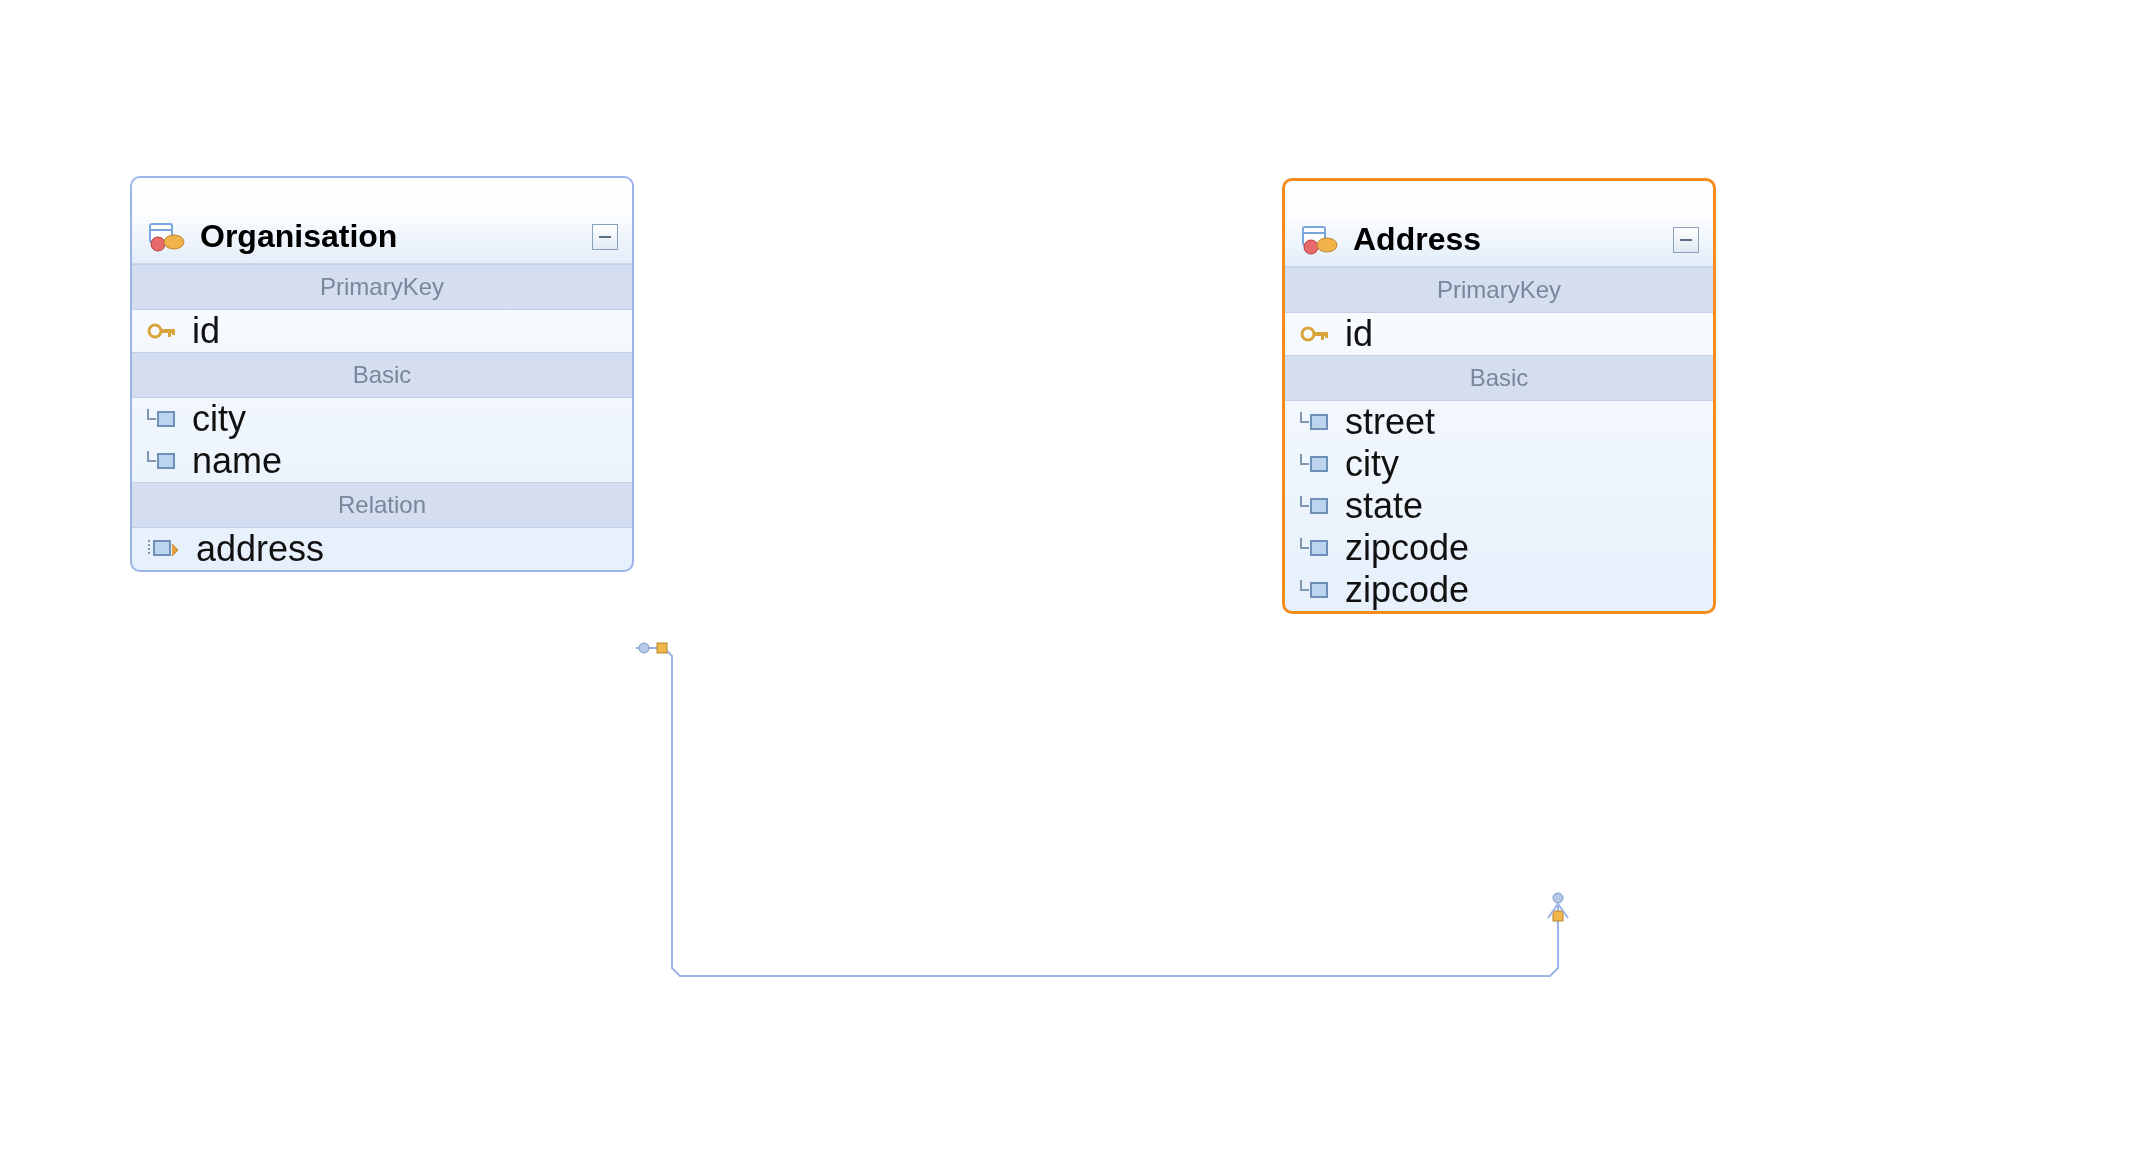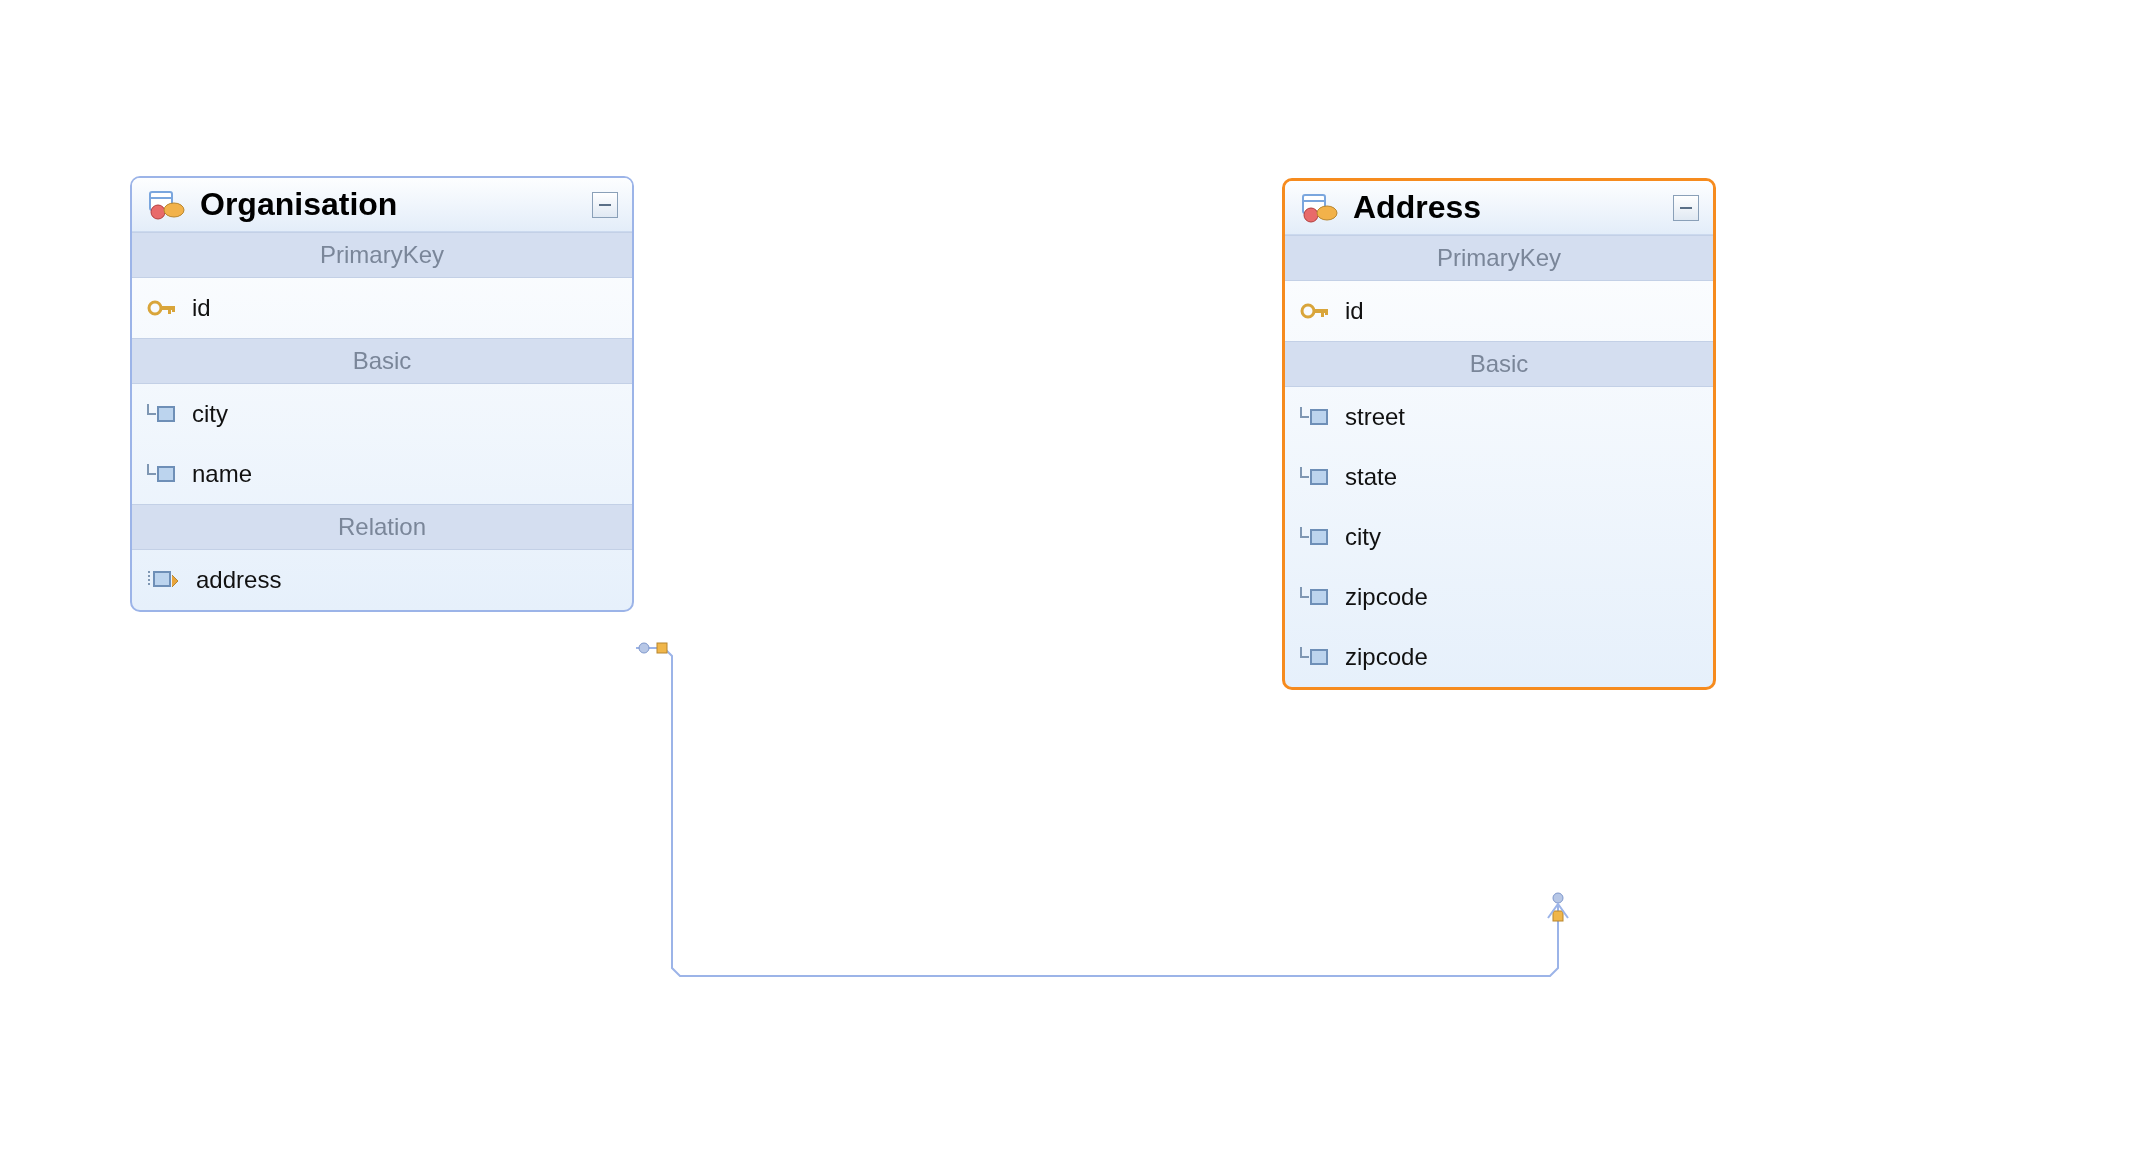--- a/index.html
+++ b/index.html
@@ -12,20 +12,21 @@
   background: linear-gradient(to bottom, #ffffff, #e6f0fb);
 }
 .entity.normal { border: 2px solid #9cb4e8; }
 .entity.selected { border: 3px solid #f68b1e; }
 .entity-header {
   display: flex;
   align-items: center;
   padding: 8px 14px;
   background: linear-gradient(to bottom, #fdfeff, #e3edf9);
   border-bottom: 1px solid #cbd9ee;
+  margin-top: 32px;
 }
 .entity-title {
   flex: 1;
   font-size: 32px;
   font-weight: bold;
   color: #000;
   padding-left: 14px;
 }
 .collapse-btn {
   width: 26px; height: 26px;
@@ -41,22 +42,22 @@
   color: #7a8699;
   text-align: center;
   font-size: 24px;
   padding: 8px 0;
   border-top: 1px solid #c3d0e6;
   border-bottom: 1px solid #c3d0e6;
 }
 .row {
   display: flex;
   align-items: center;
-  padding: 16px 14px;
-  font-size: 24px;
+  padding: 0 14px;
+  font-size: 36px;
   color: #111;
 }
 .row .label { padding-left: 14px; }
 .icon { display:inline-flex; align-items:center; justify-content:center; flex-shrink:0; }
 .entity-icon { width: 40px; height: 30px; position: relative; }
 .key-icon svg, .field-icon svg, .relation-icon svg, .entity-icon svg { display:block; }
 .connector-svg { position: absolute; top: 0; left: 0; width: 2144px; height: 1160px; pointer-events: none; }
 </style>
 </head>
 <body>
@@ -164,38 +165,38 @@
         </span>
       <span class="label">street</span>
     </div>
     <div class="row">
       <span class="icon field-icon">
           <svg width="32" height="24" viewBox="0 0 32 24">
             <path d="M2 2 L2 12 L10 12" fill="none" stroke="#7f97b3" stroke-width="2"></path>
             <rect x="12" y="5" width="16" height="14" fill="#bcd4ee" stroke="#6e8fb7" stroke-width="2"></rect>
           </svg>
         </span>
+      <span class="label">city</span>
+    </div>
+    <div class="row">
+      <span class="icon field-icon">
+          <svg width="32" height="24" viewBox="0 0 32 24">
+            <path d="M2 2 L2 12 L10 12" fill="none" stroke="#7f97b3" stroke-width="2"></path>
+            <rect x="12" y="5" width="16" height="14" fill="#bcd4ee" stroke="#6e8fb7" stroke-width="2"></rect>
+          </svg>
+        </span>
       <span class="label">state</span>
     </div>
     <div class="row">
       <span class="icon field-icon">
           <svg width="32" height="24" viewBox="0 0 32 24">
             <path d="M2 2 L2 12 L10 12" fill="none" stroke="#7f97b3" stroke-width="2"></path>
             <rect x="12" y="5" width="16" height="14" fill="#bcd4ee" stroke="#6e8fb7" stroke-width="2"></rect>
           </svg>
         </span>
-      <span class="label">city</span>
-    </div>
-    <div class="row">
-      <span class="icon field-icon">
-          <svg width="32" height="24" viewBox="0 0 32 24">
-            <path d="M2 2 L2 12 L10 12" fill="none" stroke="#7f97b3" stroke-width="2"></path>
-            <rect x="12" y="5" width="16" height="14" fill="#bcd4ee" stroke="#6e8fb7" stroke-width="2"></rect>
-          </svg>
-        </span>
       <span class="label">zipcode</span>
     </div>
     <div class="row">
       <span class="icon field-icon">
           <svg width="32" height="24" viewBox="0 0 32 24">
             <path d="M2 2 L2 12 L10 12" fill="none" stroke="#7f97b3" stroke-width="2"></path>
             <rect x="12" y="5" width="16" height="14" fill="#bcd4ee" stroke="#6e8fb7" stroke-width="2"></rect>
           </svg>
         </span>
       <span class="label">zipcode</span>

